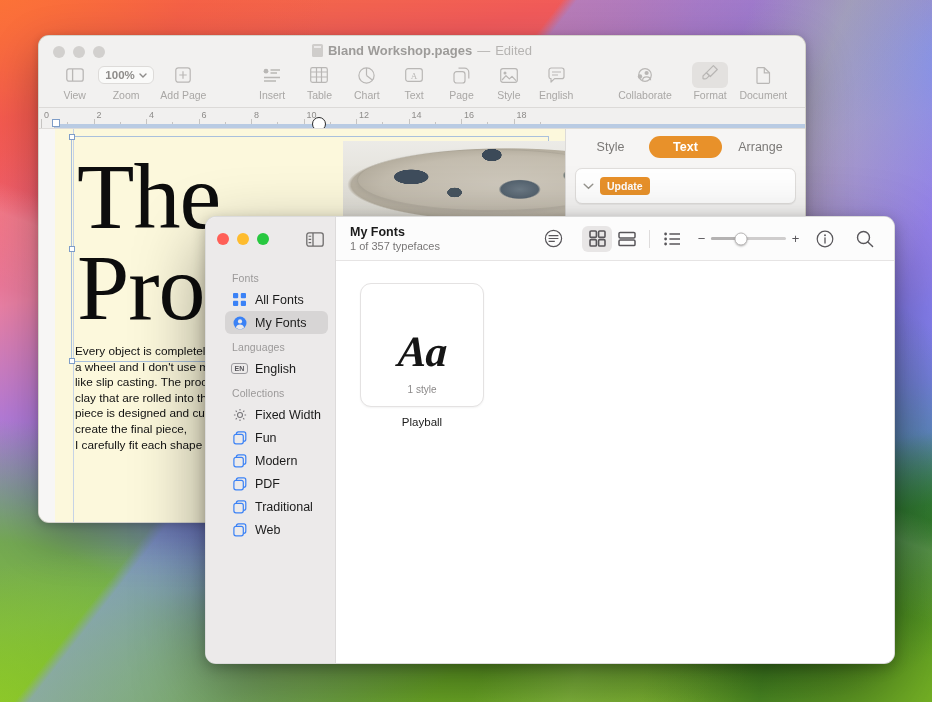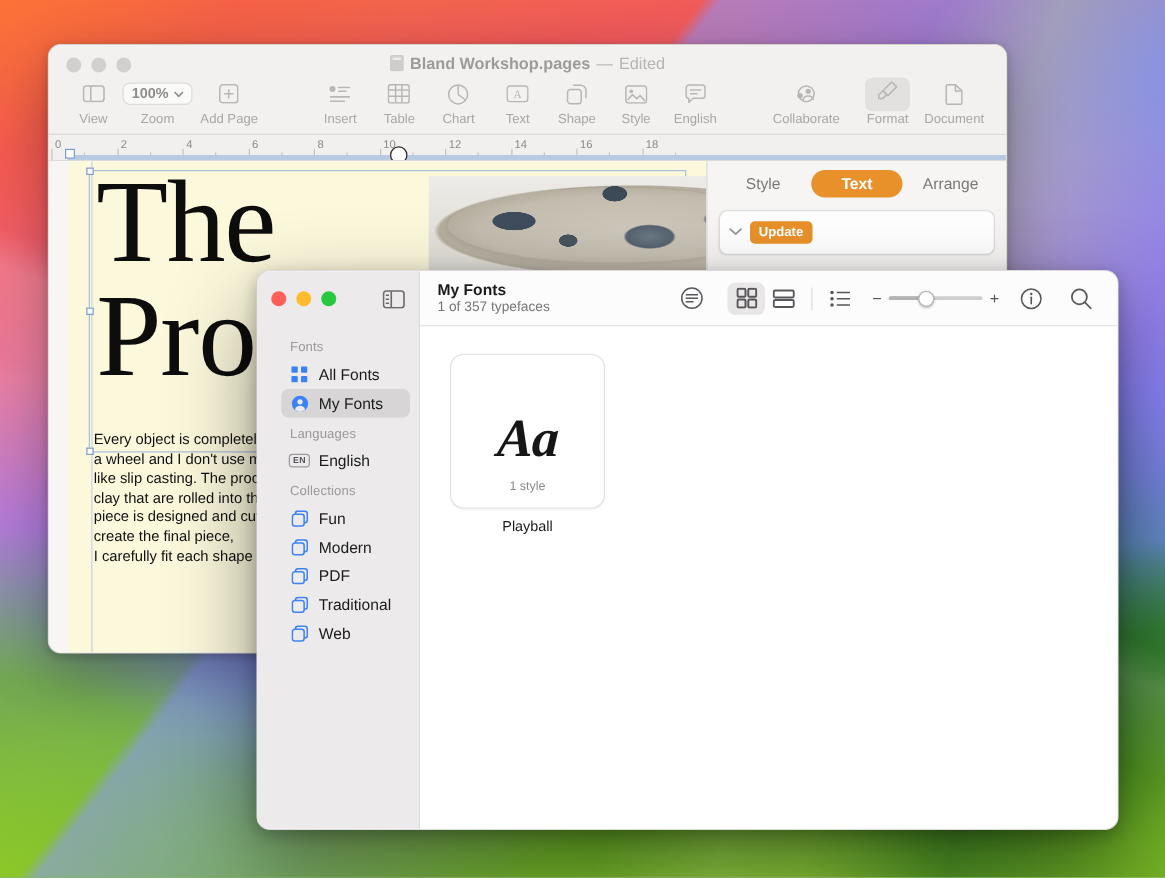--- a/index.html
+++ b/index.html
@@ -119,21 +119,21 @@
     background:#fcf8dc;
   }
   .doc-guide { position:absolute; left:18px; top:0; bottom:0; width:1px; background:#c6d3e6; }
   .sel-box {
     position:absolute; left:16px; top:7px; width:478px; height:226px;
     border:1px solid #a9c0dd;
   }
   .handle { position:absolute; width:6px; height:6px; background:#fff; border:1px solid #7e9dc8; }
   .h-tl{left:-3px; top:-3px;} .h-ml{left:-3px; top:calc(50% - 3px);} .h-bl{left:-3px; bottom:-3px;}
   .doc-heading {
-    position:absolute; left:22px; top:4px;
+    position:absolute; left:22px; top:22px;
     font-family:"Liberation Serif", serif;
     font-size:94px; line-height:.97; font-weight:400; color:#0d0d0d;
     letter-spacing:-1px;
   }
   .doc-photo {
     position:absolute; left:288px; top:12px; width:310px; height:78px;
     overflow:hidden;
     background:
       radial-gradient(ellipse 28px 12px at 22% 46%, #3f4d5c 0%, #3f4d5c 60%, rgba(0,0,0,0) 63%),
       radial-gradient(ellipse 12px 8px at 36% 66%, #47545f 0%, #47545f 60%, rgba(0,0,0,0) 63%),
@@ -389,21 +389,21 @@
         <span class="lbl">Text</span>
       </div>
 
       <div class="tool">
         <span class="ic">
           <svg width="17" height="17" viewBox="0 0 17 17">
               <path d="M5.5 1.2h6a4.3 4.3 0 014.3 4.3v6" fill="none" stroke="currentColor" stroke-width="1.2"></path>
               <rect x="1" y="4.6" width="11" height="11.4" rx="2.6" fill="none" stroke="currentColor" stroke-width="1.2"></rect>
             </svg>
         </span>
-        <span class="lbl">Shape</span>
+        <span class="lbl">Page</span>
       </div>
 
       <div class="tool">
         <span class="ic">
           <svg width="18" height="15" viewBox="0 0 18 15">
               <rect x=".7" y=".7" width="16.6" height="13.6" rx="2.2" fill="none" stroke="currentColor" stroke-width="1.2"></rect>
               <circle cx="5" cy="5" r="1.5" fill="currentColor"></circle>
               <path d="M2 12l4-4.3 3.4 3.2L12 8.4l4 4.3" fill="none" stroke="currentColor" stroke-width="1.2" stroke-linejoin="round"></path>
             </svg>
         </span>
@@ -614,20 +614,31 @@
 
       <div class="sb-item">
         <span class="sb-ic grey">
           <span class="en-badge">EN</span>
         </span>
         <span>English</span>
       </div>
 
       <div class="sb-group-title">Collections</div>
 
+      <div class="sb-item">
+        <span class="sb-ic grey">
+          <svg width="14" height="14" viewBox="0 0 14 14">
+              <g fill="none" stroke="currentColor" stroke-width="1.1">
+                <circle cx="7" cy="7" r="2.5"></circle>
+                <path d="M7 .9v1.6M7 11.5v1.6M.9 7h1.6M11.5 7h1.6M2.7 2.7l1.1 1.1M10.2 10.2l1.1 1.1M11.3 2.7l-1.1 1.1M3.8 10.2l-1.1 1.1"></path>
+              </g>
+            </svg>
+        </span>
+        <span>Fixed Width</span>
+      </div>
 
       <div class="sb-item">
         <span class="sb-ic">
           <svg width="14" height="14" viewBox="0 0 14 14">
               <rect x="3.4" y=".9" width="9.4" height="9.4" rx="2" fill="none" stroke="currentColor" stroke-width="1.2"></rect>
               <rect x=".9" y="3.4" width="9.4" height="9.4" rx="2" fill="#eceaea" stroke="currentColor" stroke-width="1.2"></rect>
             </svg>
         </span>
         <span>Fun</span>
       </div>

